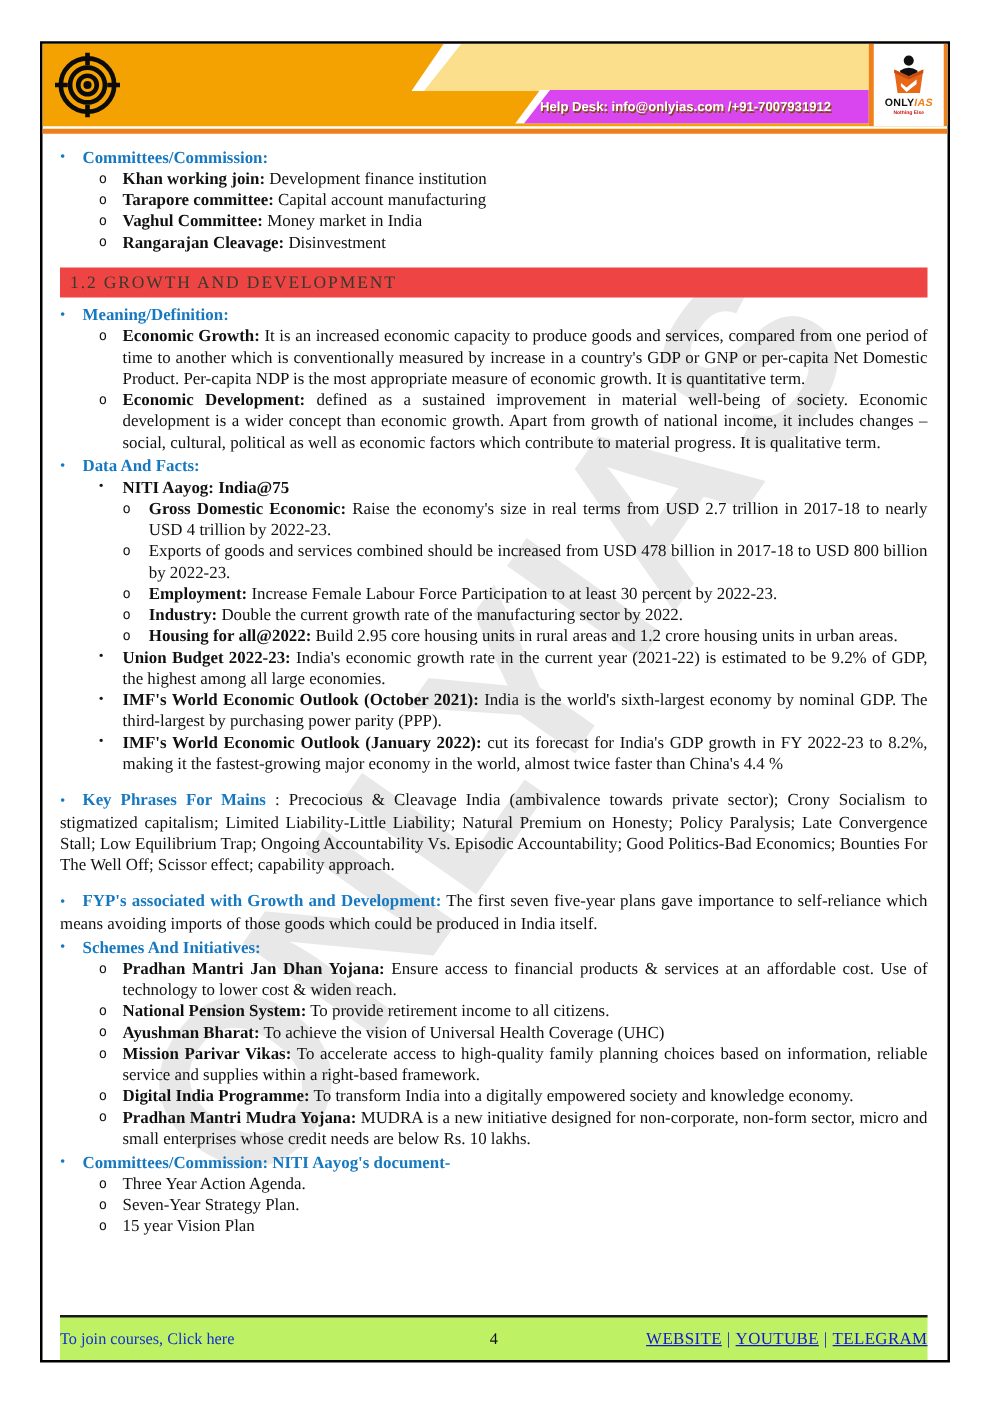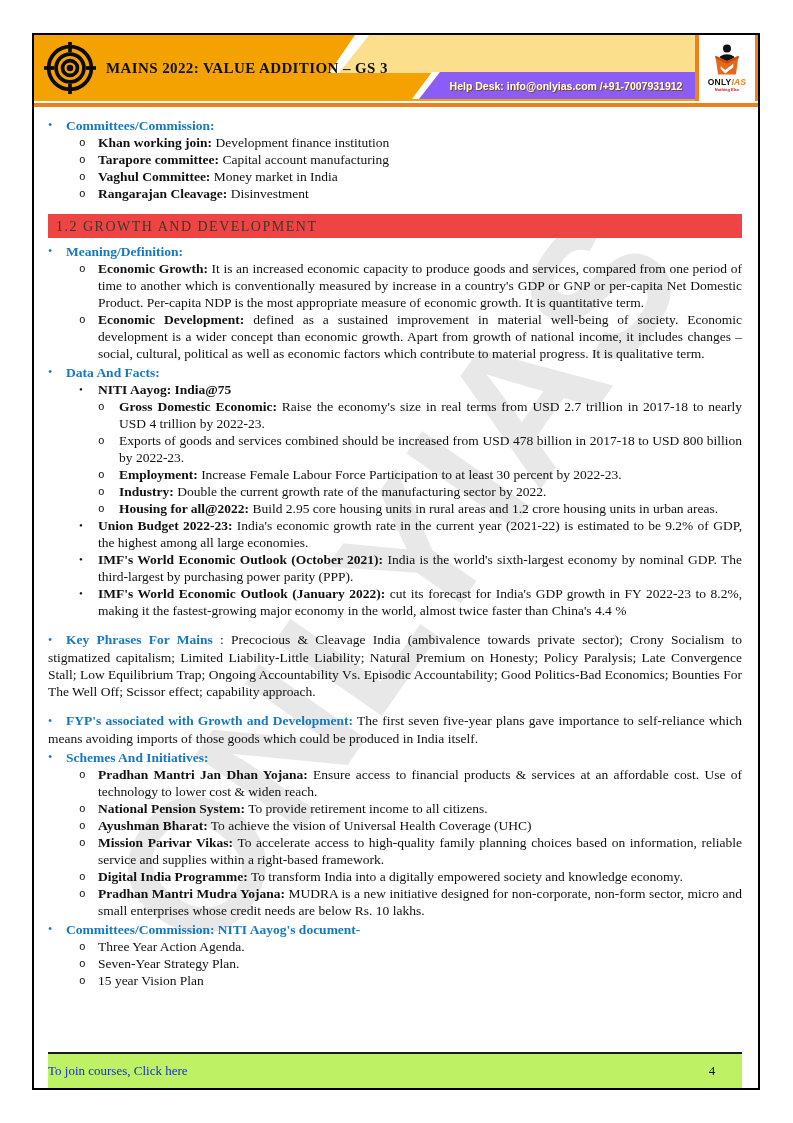--- a/index.html
+++ b/index.html
@@ -14,23 +14,23 @@
   
   .hdr{position:relative;height:66px;background:#F3A202;overflow:hidden;}
   .hdr-left{position:absolute;left:10px;top:0;bottom:0;display:flex;align-items:center;gap:10px;z-index:3;}
   .title{font-weight:bold;font-size:15px;letter-spacing:.4px;color:#111;white-space:nowrap;}
   .ribbon-white{position:absolute;top:0;right:58px;left:295px;height:38px;background:#fff;
     clip-path:polygon(26px 0,100% 0,100% 100%,0 100%);z-index:1;}
   .ribbon-light{position:absolute;top:0;right:58px;left:295px;height:38px;background:#FBDF8D;
     clip-path:polygon(40px 0,100% 0,100% 100%,10px 100%);z-index:2;}
   .help-white{position:absolute;right:58px;left:378px;bottom:2px;height:27px;background:#fff;
     clip-path:polygon(20px 0,100% 0,100% 100%,0 100%);z-index:2;}
-  .help-band{position:absolute;right:58px;left:378px;bottom:2px;height:27px;background:#8b5cf6;
+  .help-band{position:absolute;right:58px;left:378px;bottom:2px;height:27px;background:#d946ef;
     clip-path:polygon(28px 0,100% 0,100% 100%,7px 100%);z-index:3;
-    display:flex;align-items:center;justify-content:center;}
+    display:flex;align-items:center;}
   .help-band span{
     font-family:"Liberation Sans",sans-serif;font-weight:bold;font-size:10.5px;color:#fff;
     text-shadow:1px 1px 0 #7a4b00;white-space:nowrap;padding-left:20px;}
   .logo{position:absolute;right:0;top:0;bottom:0;width:56px;background:#fff;
     border-left:4px solid #F08019;border-right:3px solid #F08019;z-index:4;
     display:flex;flex-direction:column;align-items:center;justify-content:center;}
   .logo .brand{font-family:"Liberation Sans",sans-serif;font-weight:bold;font-size:8.5px;line-height:9px;color:#111;letter-spacing:.2px;}
   .logo .brand b{color:#F08019;font-style:italic;}
   .logo .tag{font-family:"Liberation Sans",sans-serif;font-size:4px;color:#C81414;font-weight:bold;}
   .divider{height:4px;background:#EE7F1B;margin-top:2px;}
@@ -91,21 +91,20 @@
             <circle cx="28" cy="28" r="15"></circle>
             <circle cx="28" cy="28" r="8"></circle>
             <line x1="28" y1="0" x2="28" y2="11"></line>
             <line x1="28" y1="45" x2="28" y2="56"></line>
             <line x1="0" y1="28" x2="11" y2="28"></line>
             <line x1="45" y1="28" x2="56" y2="28"></line>
           </g>
           <circle cx="28" cy="28" r="3.5" fill="#0b0b0b"></circle>
         </svg>
       </span>
-      <span class="title">MAINS 2022: VALUE ADDITION – GS 3</span>
     </div>
     <div class="logo">
       <span>
         <svg width="36" height="34" viewBox="0 0 40 38">
           <circle cx="20" cy="5" r="4.5" fill="#111"></circle>
           <path d="M12 14 Q20 9 28 14 L26 20 L14 20 Z" fill="#111"></path>
           <path d="M7 13 L20 19 L33 13 L30 34 L10 34 Z" fill="#E8681A"></path>
           <path d="M7 13 L20 19 L33 13 L33 16 L20 22 L7 16 Z" fill="#C84E10"></path>
           <path d="M13 25 L18 29 L27 22 L27 26 L18 33 L13 28 Z" fill="#fff"></path>
         </svg>
@@ -239,15 +238,16 @@
           <div class="body"><span>15 year Vision Plan</span></div>
         </div>
       </div>
   </div>
 
   <div class="footer">
     <div class="f-left">
       <a>To join courses, Click here</a>
     </div>
     <div class="f-center">4</div>
+    <div class="f-right"><a>WEBSITE</a><span class="sep">|</span><a>YOUTUBE</a><span class="sep">|</span><a>TELEGRAM</a></div>
   </div>
 
 </div>
 
 </body></html>

